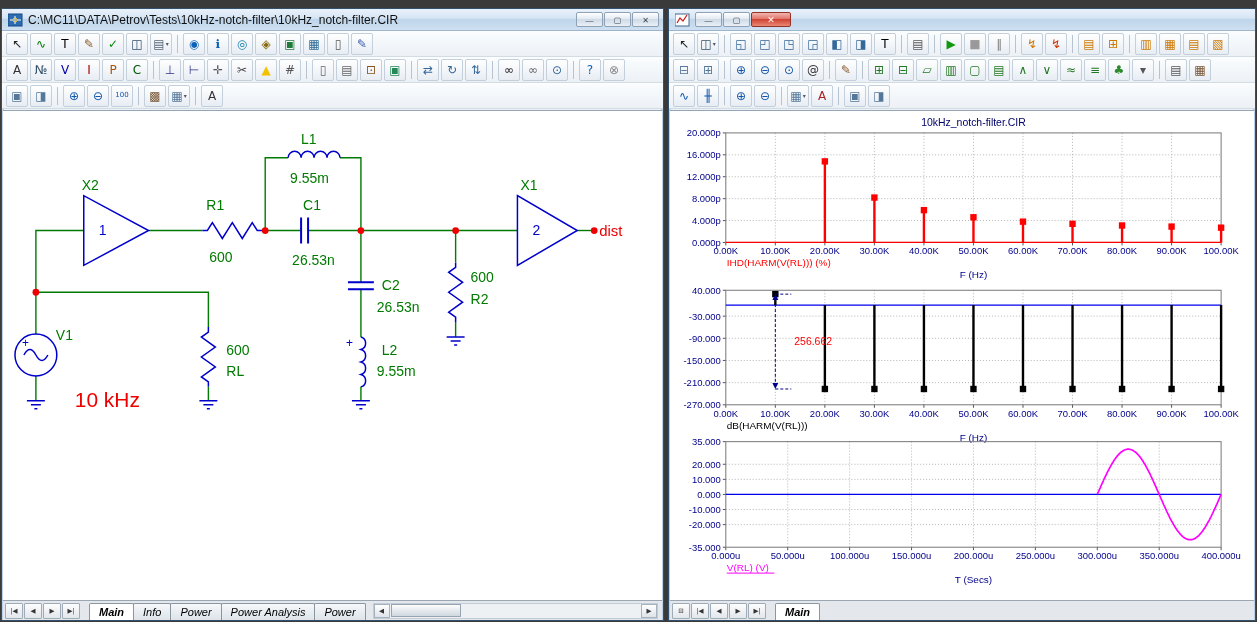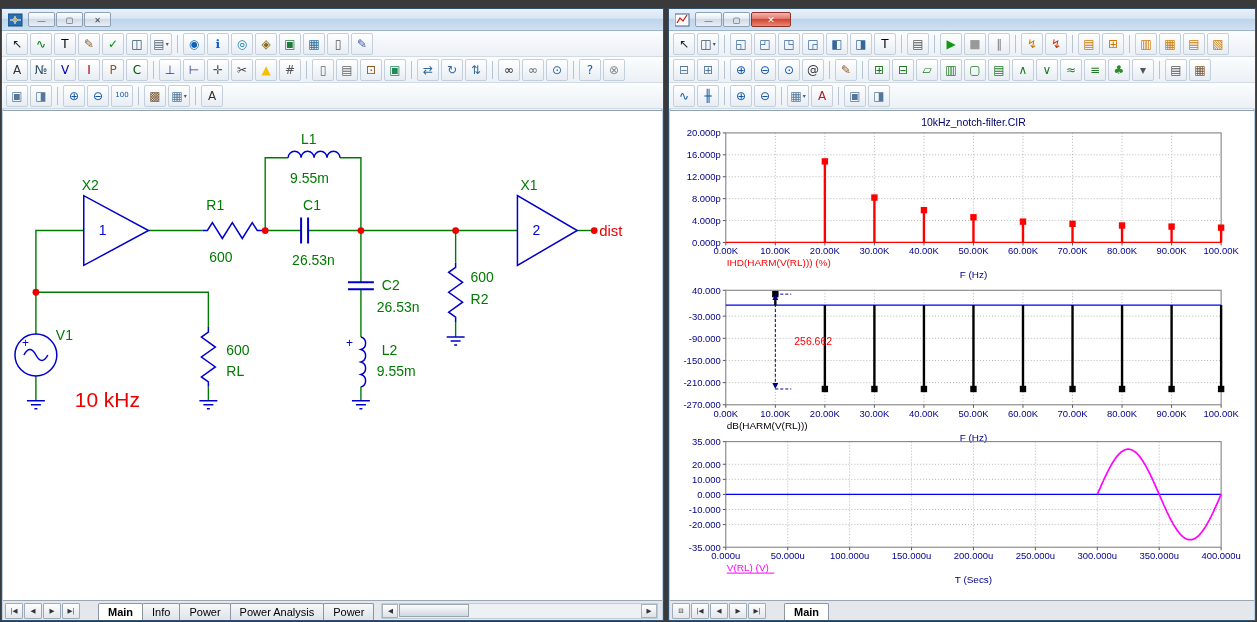--- a/index.html
+++ b/index.html
@@ -64,21 +64,21 @@
     background:#e4e8ec; border-top:1px solid #9aa6b2;
     display:flex; align-items:center; font-size:11px; padding:0 2px;
   }
   .nav-btn {
     width:18px; height:16px; margin-right:1px; padding:0;
     border:1px solid #9fabb7; border-radius:1px;
     background:linear-gradient(#fdfdfd,#e2e7ec);
     font-size:6.5px; line-height:14px; text-align:center; color:#333; cursor:default;
     font-family:"DejaVu Sans", sans-serif;
   }
-  .tabs { display:flex; align-items:flex-end; height:100%; margin-left:17px; }
+  .tabs { display:flex; align-items:flex-end; height:100%; margin-left:8px;font-style:italic; }
   .tab {
     padding:2px 9px 3px; border:1px solid #8a96a2; border-bottom:none;
     background:linear-gradient(#f6f8fa,#dde3e9); margin-right:-1px;
     height:17px; align-self:flex-end; cursor:default; white-space:nowrap;
     border-radius:2px 2px 0 0;
   }
   .tab.active { background:#ffffff; font-weight:bold; }
   .hscroll { flex:1; height:16px; margin:0 2px 0 8px; display:flex; align-items:center; border:1px solid #c2ccd6; background:#eef1f4; }
   .hs-arrow { width:16px; height:14px; flex:0 0 auto; border:1px solid #a6b2be; background:linear-gradient(#fff,#dde3e9); font-size:6.5px; line-height:13px; text-align:center; color:#333; font-family:"DejaVu Sans", sans-serif; }
   .hs-track { flex:1; height:14px; position:relative; }
@@ -95,20 +95,21 @@
 
   <div class="window" id="left-window">
     <div class="titlebar">
       <span class="app-icon">
         <svg width="15" height="14">
             <rect x="0" y="1" width="14" height="12" fill="#2a6db5" stroke="#1a4a80"></rect>
             <path d="M2,7 h3 m4,0 h4 M7,3 v8" stroke="#fff" stroke-width="1" fill="none"></path>
             <circle cx="7" cy="7" r="2" fill="none" stroke="#ffd24a"></circle>
           </svg>
       </span>
+      <span class="title">C:\MC11\DATA\Petrov\Tests\10kHz-notch-filter\10kHz_notch-filter.CIR</span>
       <span class="win-controls">
         <button class="win-btn">—</button>
         <button class="win-btn">▢</button>
         <button class="win-btn">✕</button>
       </span>
     </div>
     <div class="toolbar" id="left-tb1">
         <button type="button" class="tb-btn">
           <span class="glyph" style="color: rgb(34, 34, 34);">↖</span>
         </button>

